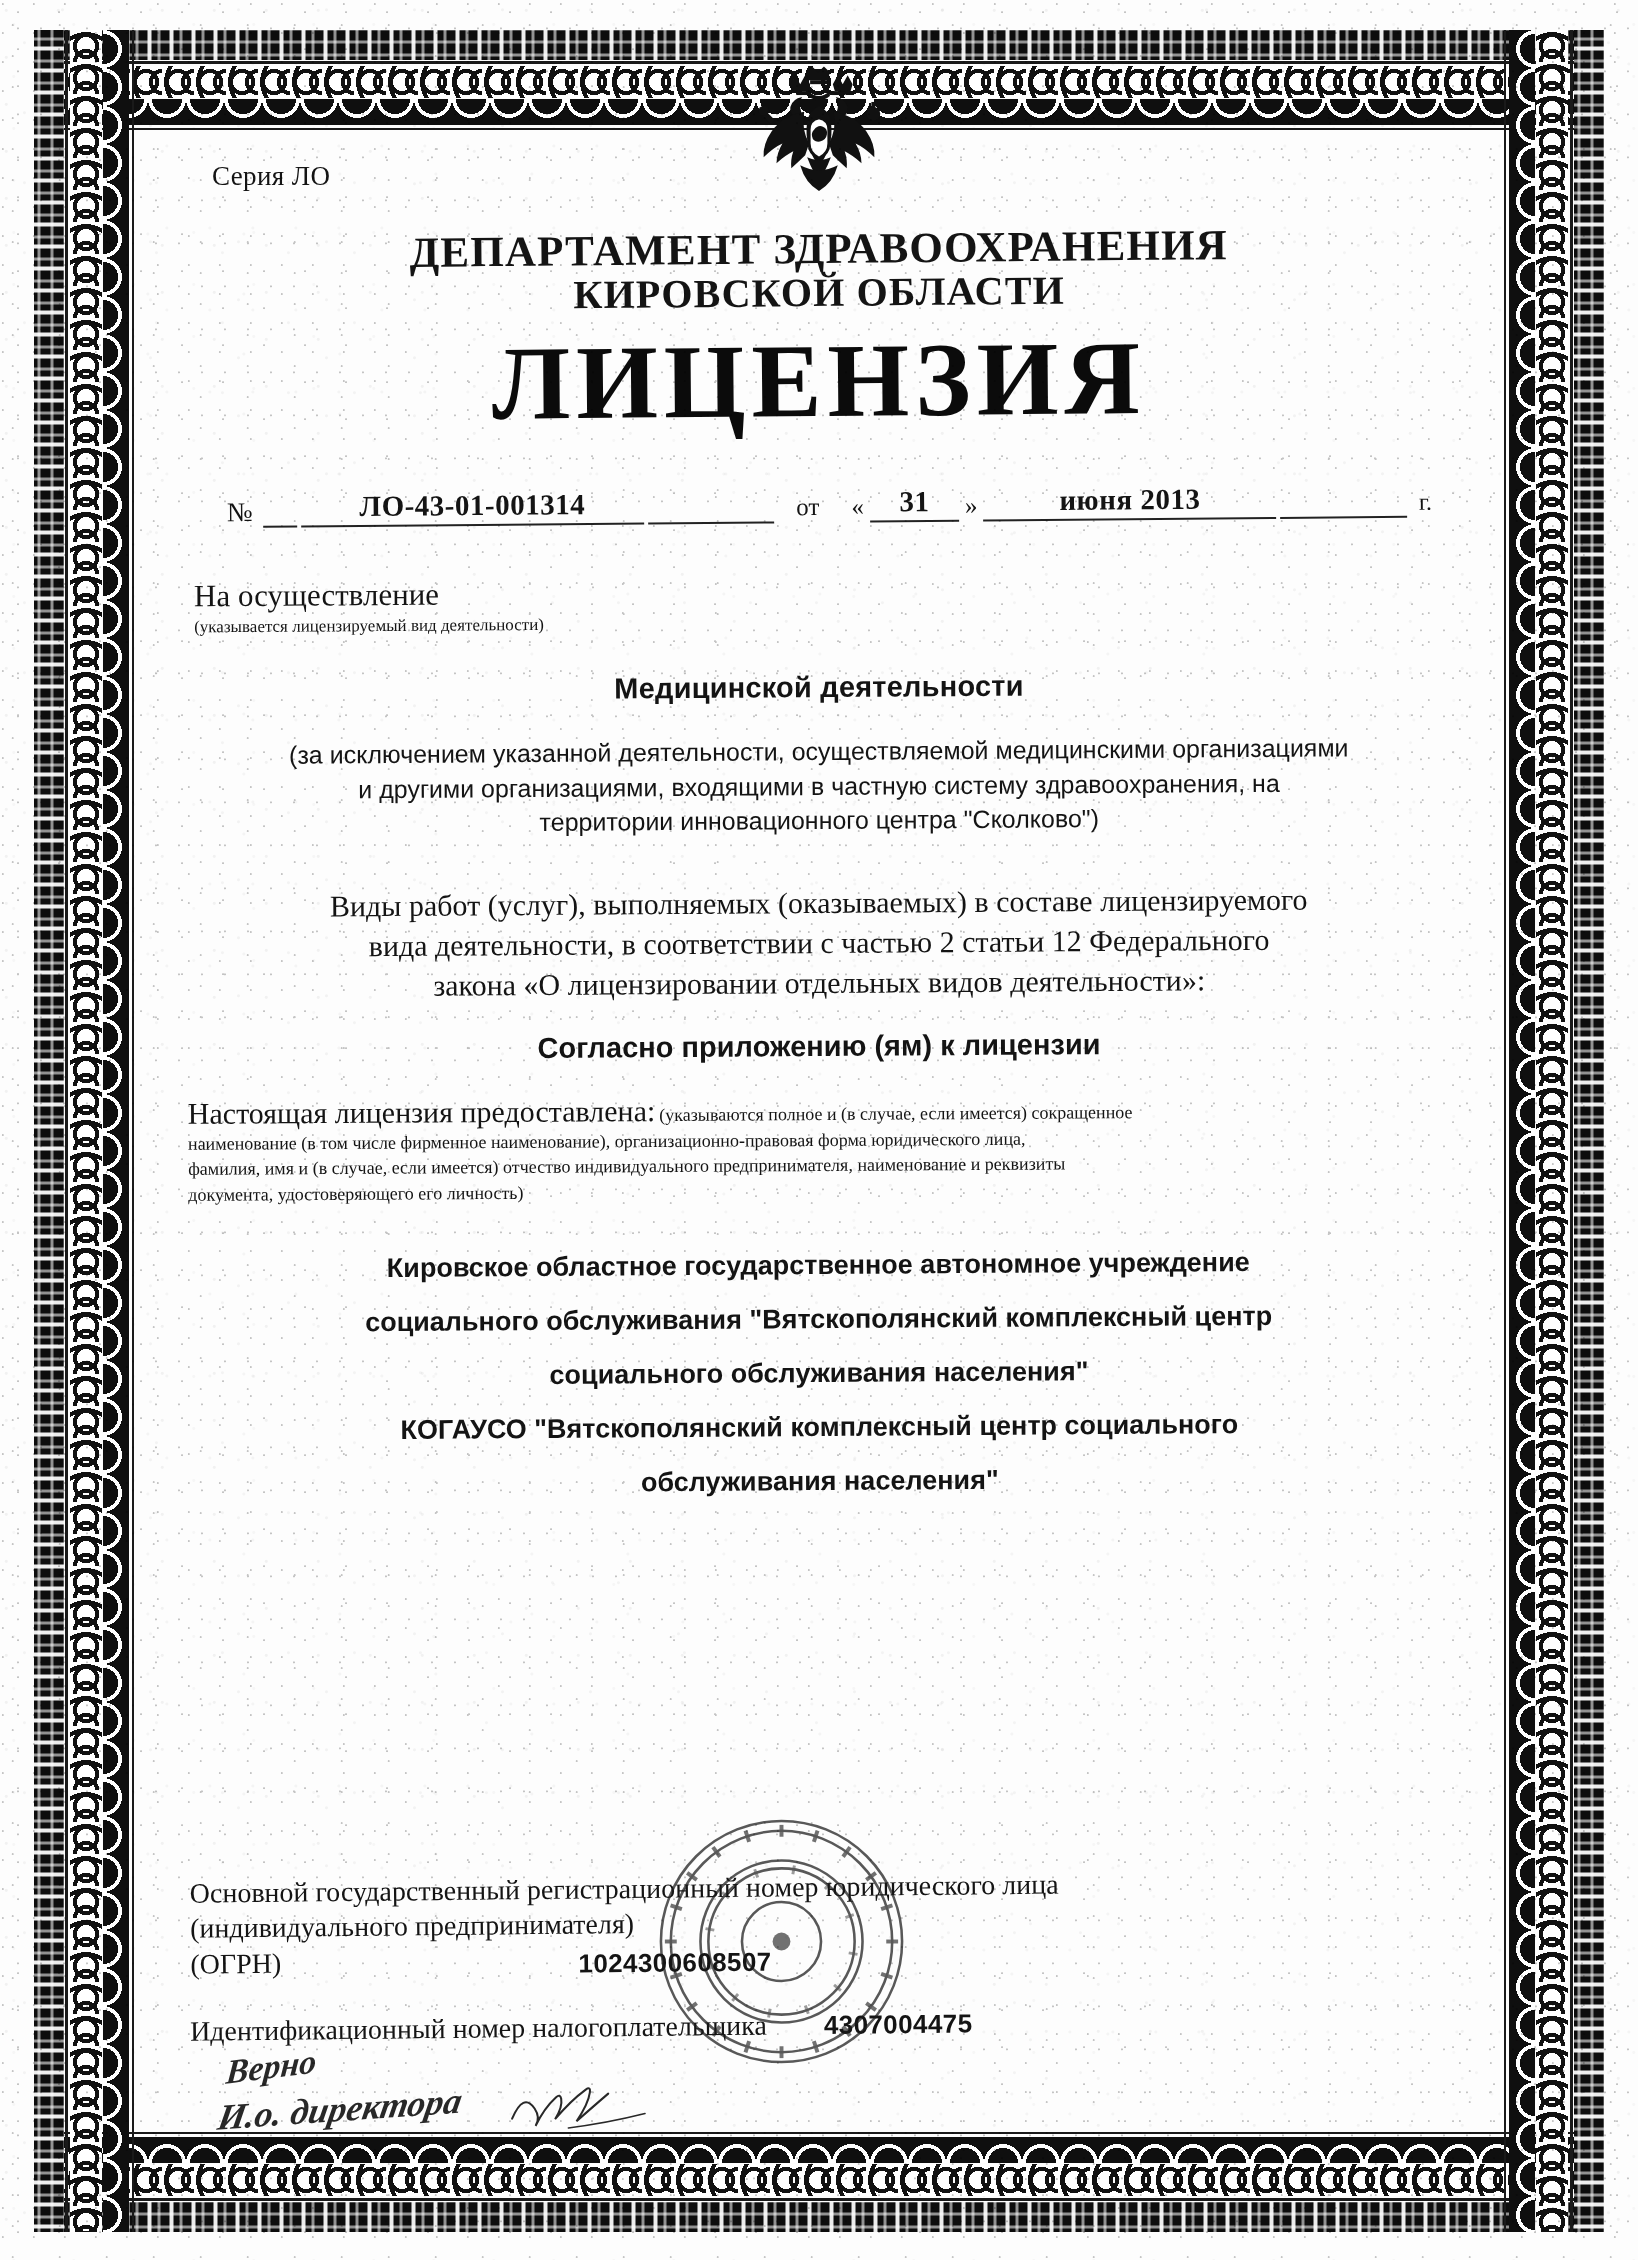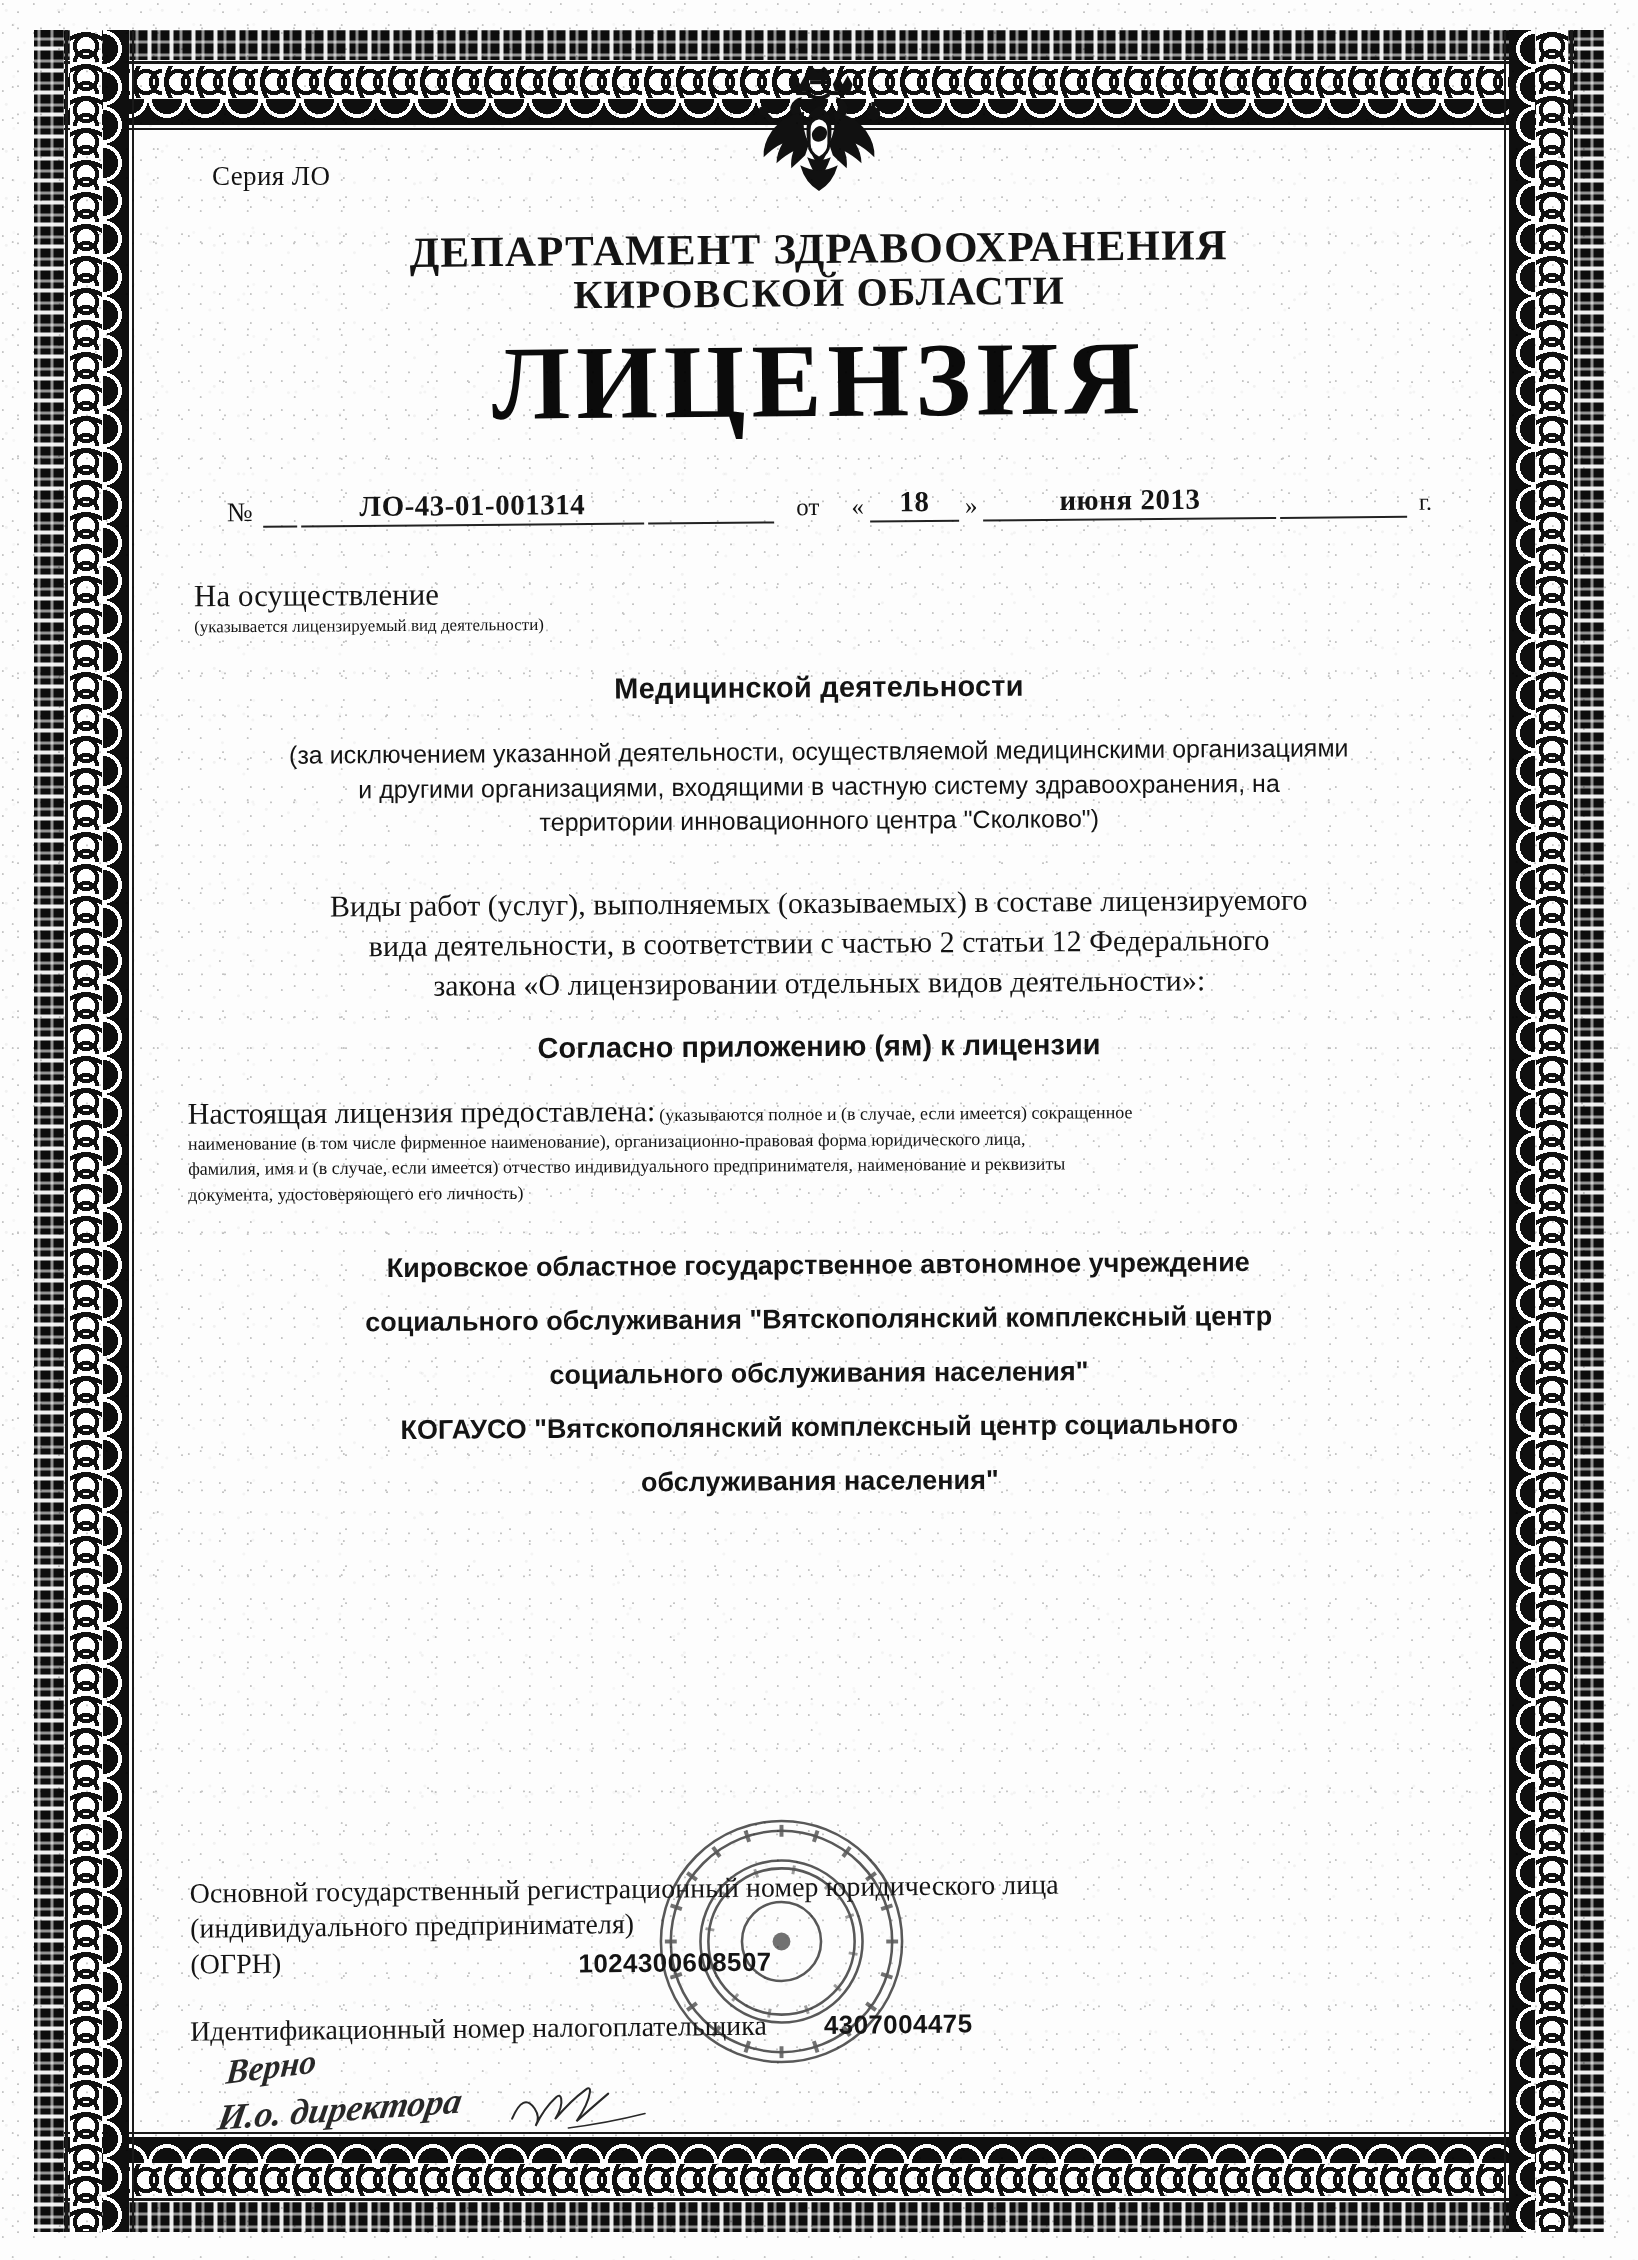--- a/index.html
+++ b/index.html
@@ -422,21 +422,21 @@
 
     <div class="bigtitle">ЛИЦЕНЗИЯ</div>
 
     <div class="numline">
       <span class="nolabel">№</span>
       <span class="gap-line" style="max-width:34px;"></span>
       <span class="fill w-lic">ЛО-43-01-001314</span>
       <span class="gap-line"></span>
       <span class="ot">от</span>
       <span class="quote">«</span>
-      <span class="fill w-day">18</span>
+      <span class="fill w-day">31</span>
       <span class="quote">»</span>
       <span class="fill w-month">июня 2013</span>
       <span class="gap-line"></span>
       <span class="gyear">г.</span>
     </div>
 
     <div class="sec-na">
       <div class="big">На осуществление</div>
       <div class="tiny">(указывается лицензируемый вид деятельности)</div>
     </div>

